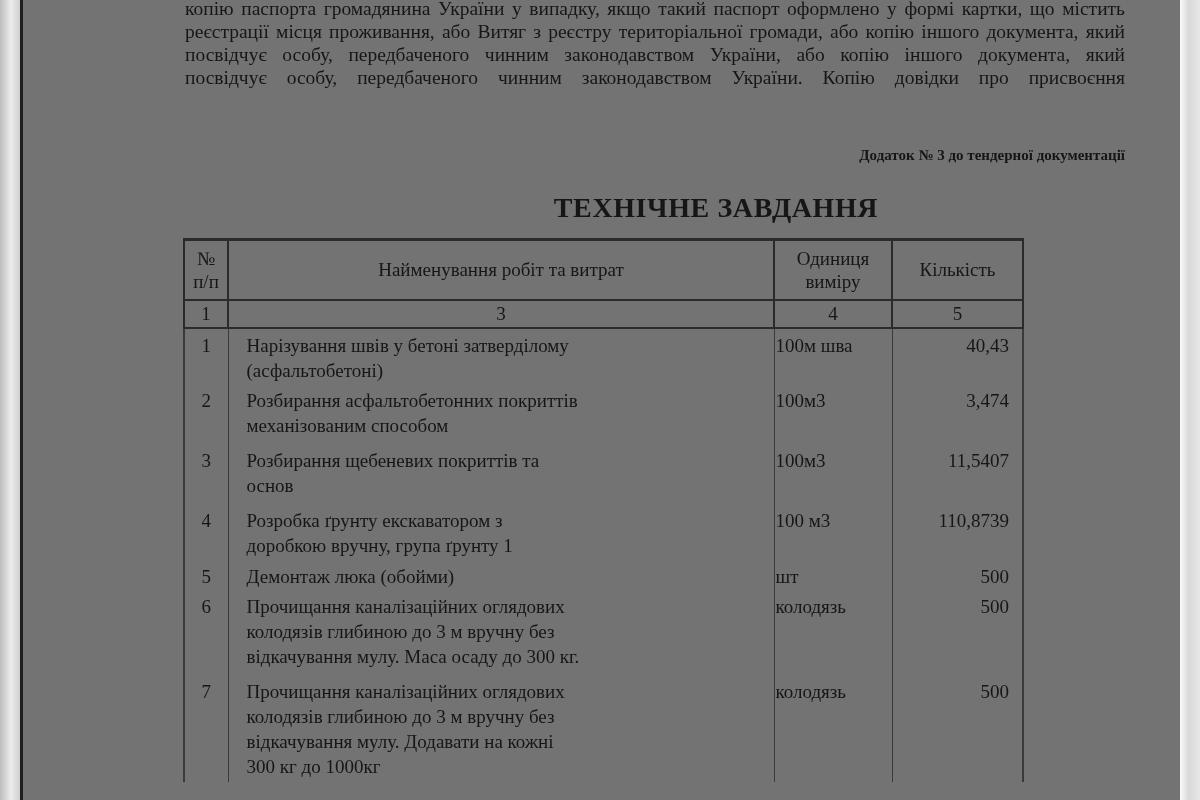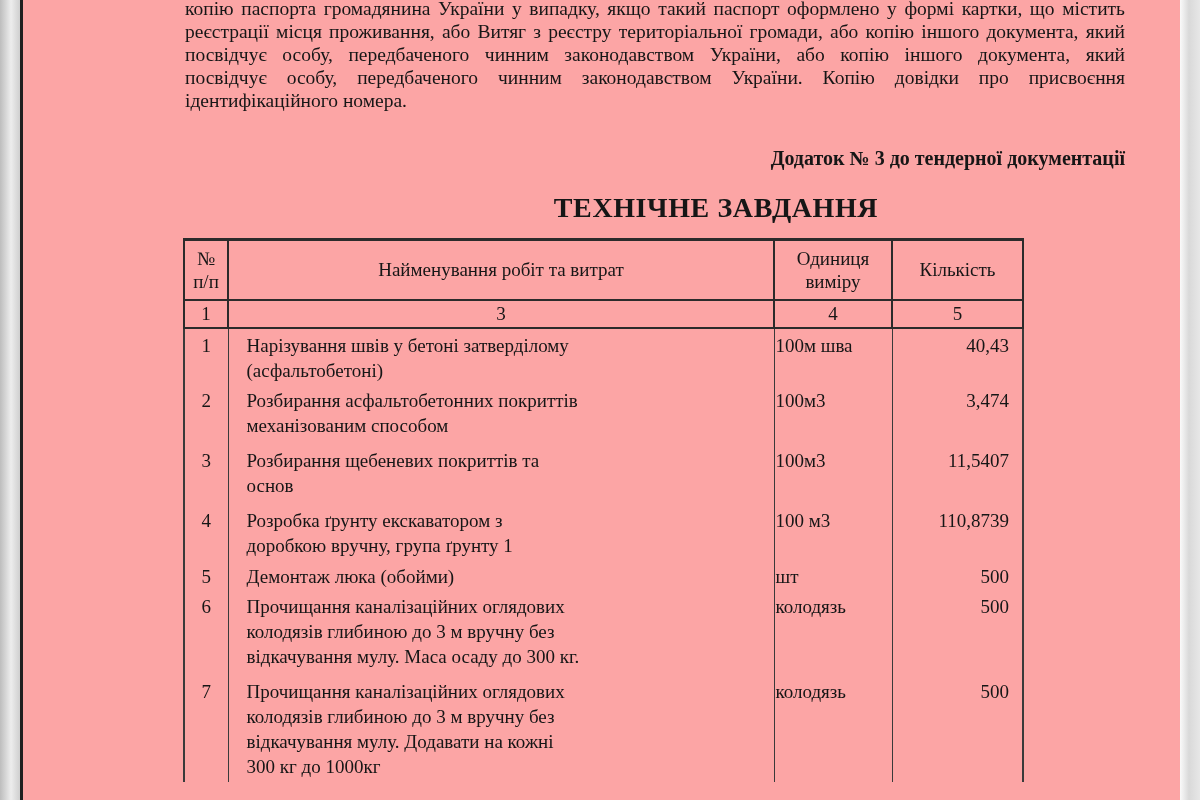--- a/index.html
+++ b/index.html
@@ -3,21 +3,21 @@
 <meta charset="utf-8">
 <style>
   html, body { margin: 0; padding: 0; }
   body {
     width: 1200px; height: 800px;
     background: #ffffff;
     font-family: "Liberation Serif", serif;
     color: #161616;
     overflow: hidden;
   }
-  .stage { position: relative; width: 1200px; height: 800px; background: #fca5a5; overflow: hidden; }
+  .stage { position: relative; width: 1200px; height: 800px; background: #737373; overflow: hidden; }
 
   
   .left-strip {
     position: absolute; left: 0; top: 0; width: 20px; height: 800px;
     background: linear-gradient(to right, #bdbdbd, #ededed 55%, #cfcfcf);
   }
   .edge-line {
     position: absolute; left: 20px; top: 0; width: 3px; height: 800px;
     background: #1f1f1f;
   }
@@ -29,21 +29,21 @@
   
   .intro {
     position: absolute; left: 185px; top: -3px; width: 940px;
     font-size: 19.5px; line-height: 23px;
   }
   .intro-line { text-align: justify; text-align-last: justify; }
   .intro-line.last { text-align-last: left; }
 
   .annex {
     position: absolute; left: 185px; top: 147px; width: 940px;
-    text-align: right; font-weight: bold; font-size: 20px;
+    text-align: right; font-weight: bold; font-size: 15px;
   }
   .doc-title {
     position: absolute; left: 185px; top: 192px; width: 940px;
     text-align: center; text-indent: 122px;
     font-weight: bold; font-size: 28px; letter-spacing: 0.6px;
   }
 
   
   table.ttable {
     position: absolute; left: 183px; top: 238px; width: 839px;
@@ -94,21 +94,20 @@
 
   <div class="left-strip"></div>
   <div class="edge-line"></div>
   <div class="right-strip"></div>
 
   <div class="intro">
       <div class="intro-line">копію паспорта громадянина  України у випадку, якщо такий паспорт оформлено у формі картки, що містить</div>
       <div class="intro-line">реєстрації місця проживання, або Витяг з реєстру територіальної громади, або копію іншого документа, який</div>
       <div class="intro-line">посвідчує особу, передбаченого чинним законодавством України, або копію іншого документа, який</div>
       <div class="intro-line">посвідчує особу, передбаченого чинним законодавством України. Копію довідки про присвоєння</div>
-      <div class="intro-line last">ідентифікаційного номера.</div>
     </div>
 
   <div class="annex">Додаток № 3 до тендерної документації</div>
 
   <div class="doc-title">ТЕХНІЧНЕ ЗАВДАННЯ</div>
 
   <table class="ttable">
     <colgroup>
       <col class="c-num">
         <col class="c-name">

